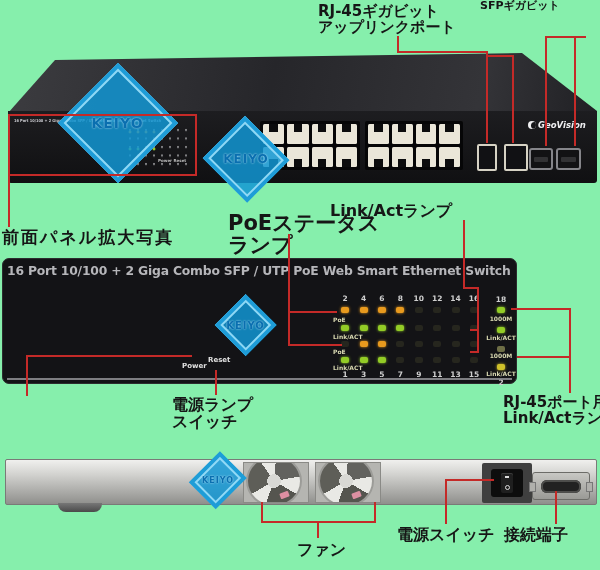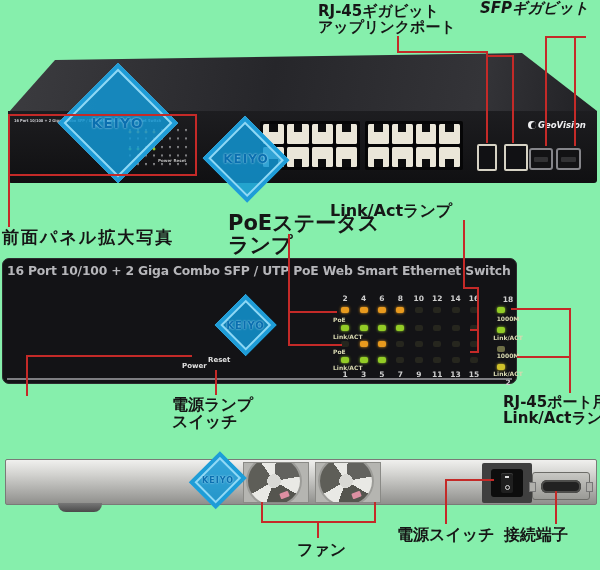--- a/index.html
+++ b/index.html
@@ -65,21 +65,21 @@
   .mx-cell{width:18.4px;text-align:center;flex:none;display:flex;justify-content:center;}
   .mx-cell.num{display:block;font-size:7.5px;font-weight:bold;color:#cfcfcf;}
   .led{width:8px;height:5.5px;border-radius:2px;display:block;}
   .led.on-o{background:#e89a1e;box-shadow:0 0 3px #e89a1e;}
   .led.on-g{background:#93cc26;box-shadow:0 0 3px #93cc26;}
   .led.on-y{background:#cfc02a;box-shadow:0 0 3px #cfc02a;}
   .led.dim{background:#6e6e46;}
   .led.off{background:#26261e;}
   .rowlbl{position:absolute;left:330px;font-size:6px;font-weight:bold;color:#d8d8b0;}
   .ladder{position:absolute;left:478px;top:36px;width:40px;text-align:center;}
-  .ladder span{position:absolute;left:7px;width:40px;font-weight:bold;}
+  .ladder span{position:absolute;left:0;width:40px;font-weight:bold;}
   .ladder .pn{font-size:7.5px;color:#cfcfcf;}
   .ladder .tx{font-size:6px;color:#d8d8b0;}
   .ladder .led{position:absolute;left:16px;}
 
   
   .rear{position:absolute;left:5px;top:459px;width:592px;height:46px;
     background:linear-gradient(#f0f0ee 0%,#d5d5d2 30%,#bcbcb9 55%,#8f8f8c 100%);
     border:1px solid #7a7a78;border-radius:2px;box-sizing:border-box;}
   .foot{position:absolute;left:52px;top:43px;width:44px;height:9px;
     background:linear-gradient(#777,#4a4a4a);border-radius:0 0 8px 8px;}
@@ -107,21 +107,21 @@
 </style>
 </head>
 <body>
 
 <div class="canvas">
 
   <div class="lbl" style="left:318px;top:3px;font-size:15px;">
     <div>RJ-45ギガビット</div>
     <div>アップリンクポート</div>
   </div>
-  <div class="lbl" style="left:480px;top:0px;font-size:15px;font-style:italic;">
+  <div class="lbl" style="left:480px;top:0px;font-size:11px;">
     <div>SFPギガビット</div>
   </div>
 
   <div class="chassis-top"></div>
   <div class="chassis-front">
     <div class="mini-title">16 Port 10/100 + 2 Giga Combo SFP / UTP PoE Web Smart Ethernet Switch</div>
     <div class="mini-leds"></div>
     <div class="mini-orange"></div>
     <div class="mini-green"></div>
     <div class="mini-pr">Power  Reset</div>

